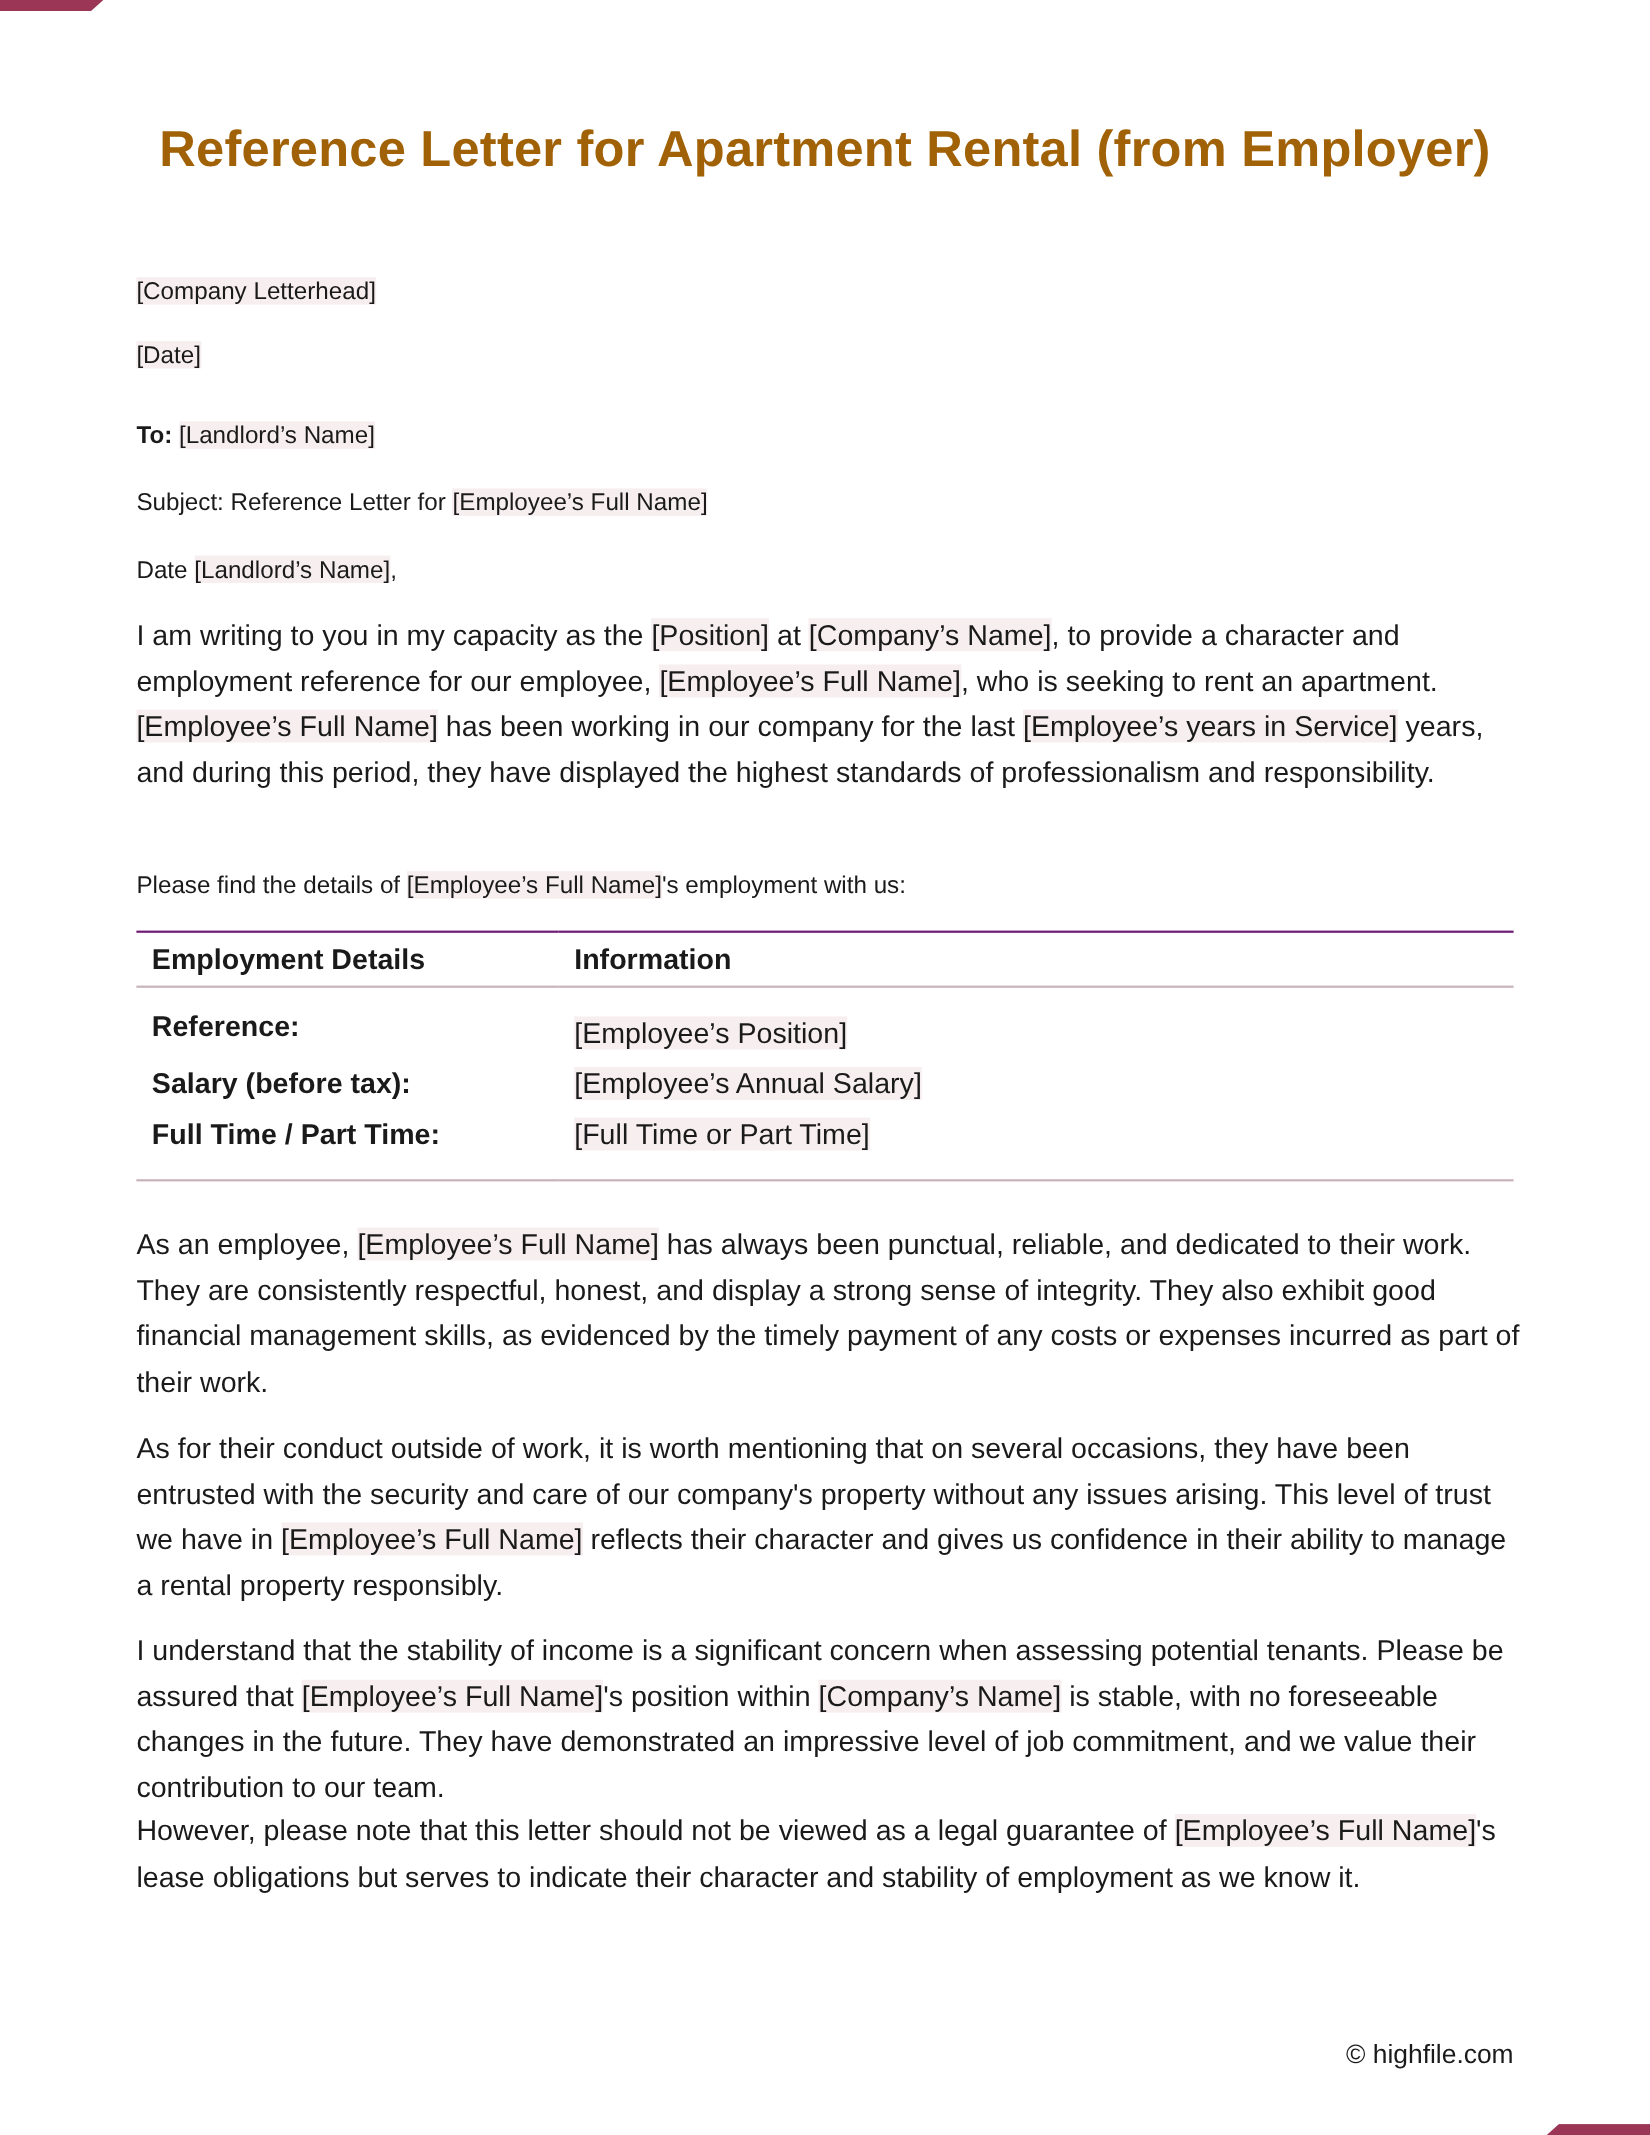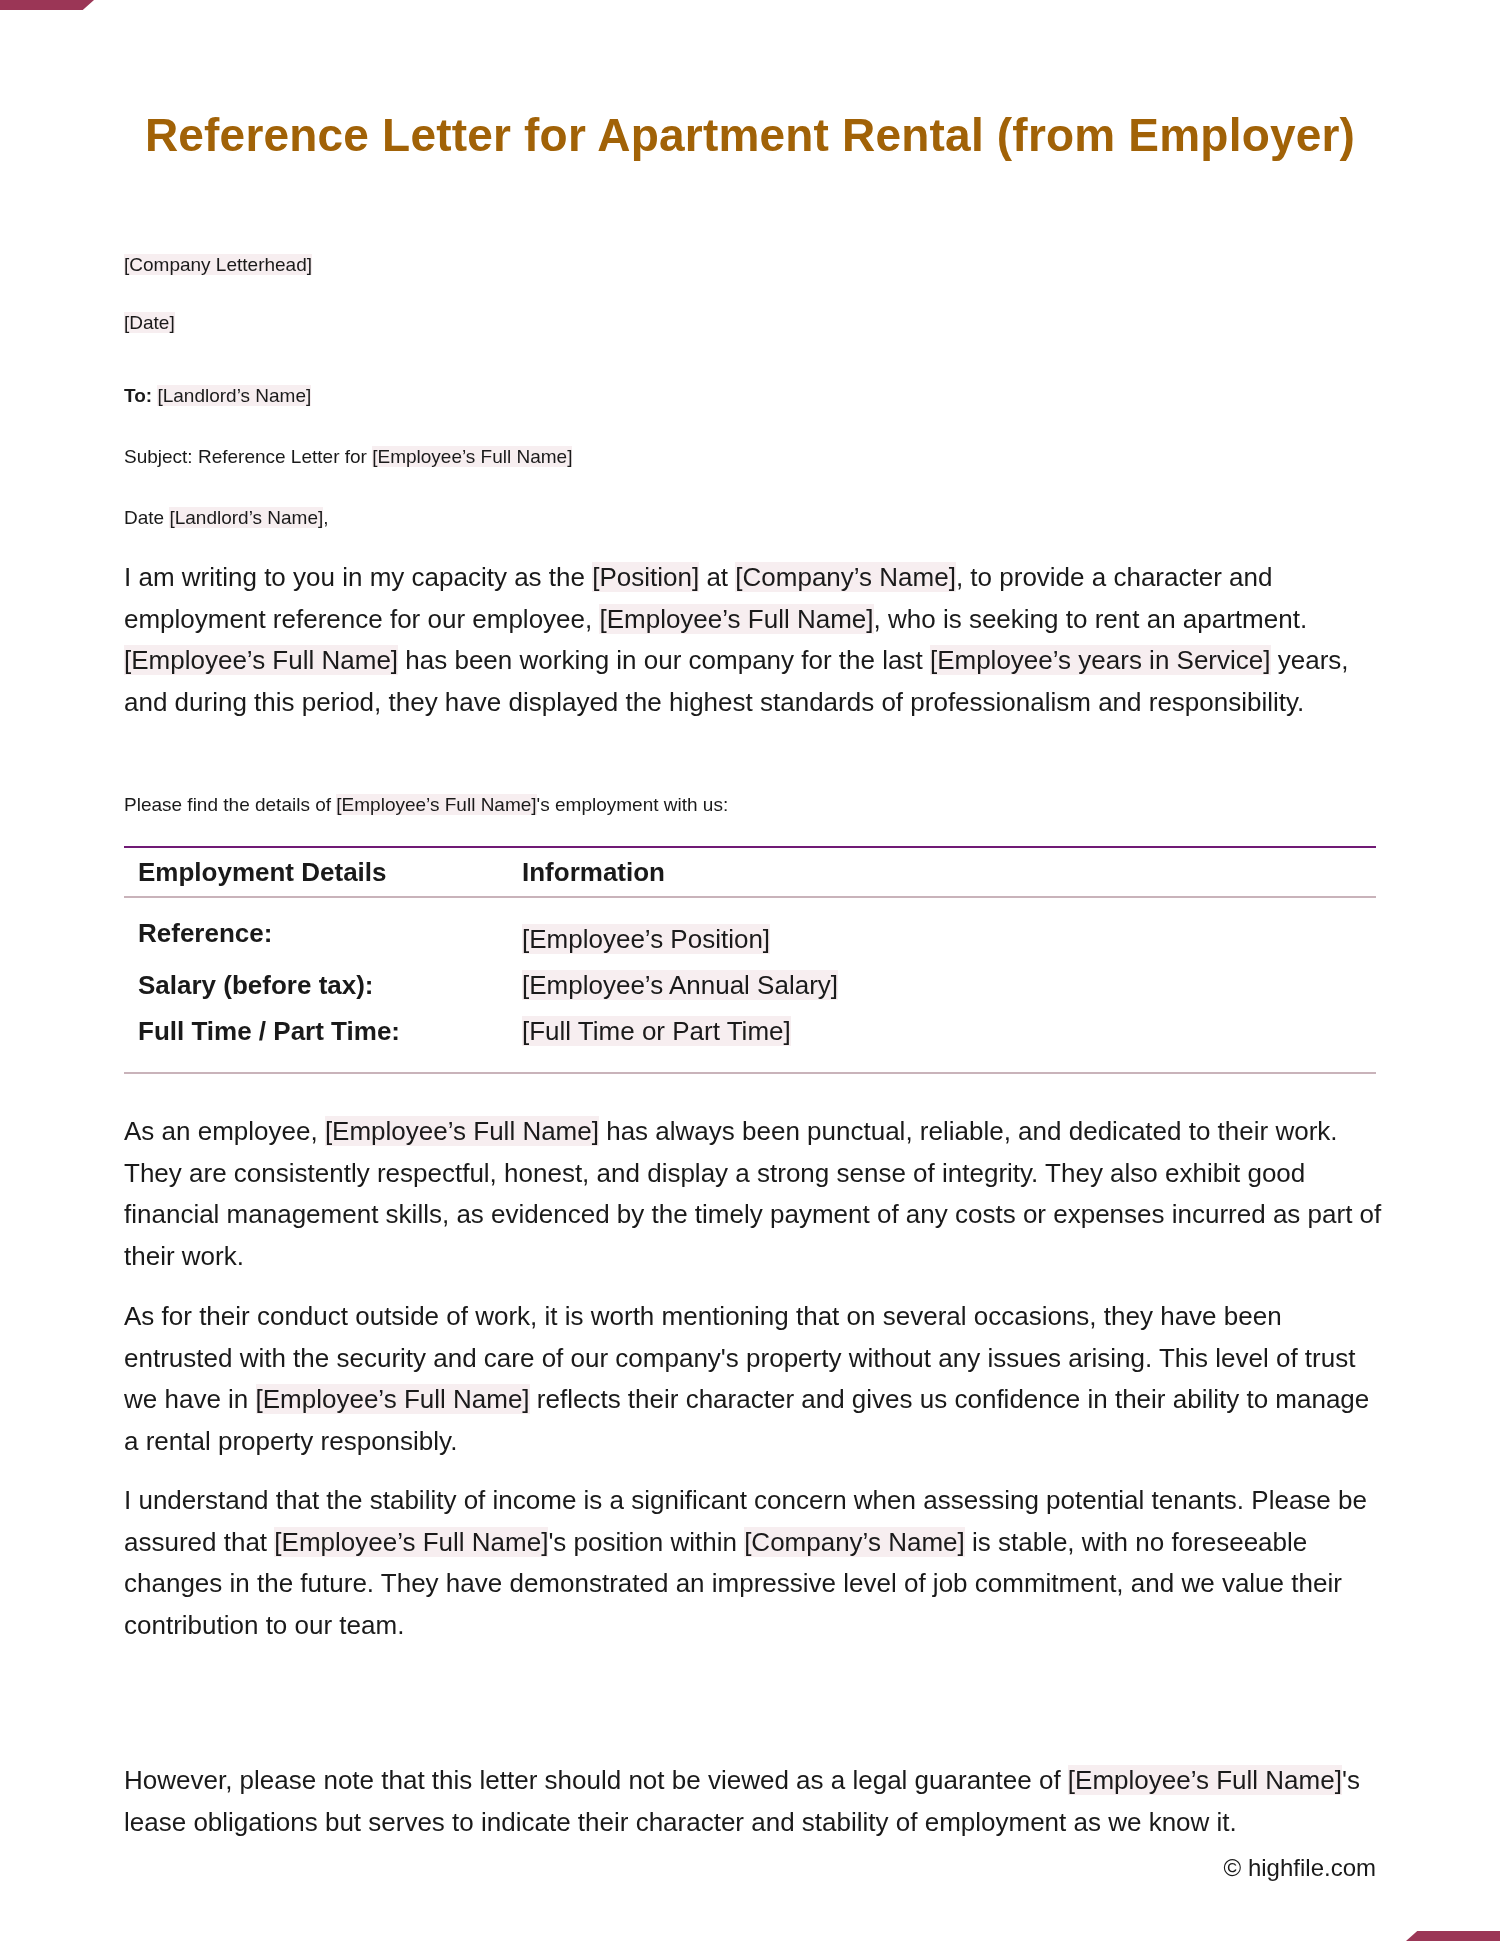--- a/index.html
+++ b/index.html
@@ -6,21 +6,21 @@
   body { width:1500px; height:1941px; position:relative; overflow:hidden;
          font-family:"Liberation Sans", sans-serif; color:#1a1a1a; }
   .corner-tl { position:absolute; left:0; top:0; width:94px; height:10px; background:#9b3656;
                clip-path: polygon(0 0, 100% 0, 88% 100%, 0 100%); }
   .corner-br { position:absolute; right:0; bottom:0; width:94px; height:10px; background:#9b3656;
                clip-path: polygon(12% 0, 100% 0, 100% 100%, 0 100%); }
   .page { position:absolute; left:124px; top:0; width:1252px; }
   h1 { position:absolute; left:0; top:108px; width:1252px; margin:0; text-align:center;
        font-size:46px; font-weight:bold; color:#a16207; letter-spacing:0.2px; }
   .hl { background:#f7eef0; }
-  .line { position:absolute; left:0; font-size:19px; line-height:41px; white-space:nowrap; }
+  .line { position:absolute; left:0; font-size:22px; line-height:41px; white-space:nowrap; }
   .para { position:absolute; left:0; width:1260px; font-size:26px; line-height:41.5px; }
   table { position:absolute; left:0; top:846px; width:1252px; border-collapse:collapse; font-size:26px; }
   thead tr { border-top:2px solid #701a75; border-bottom:2px solid #c9b3ba; }
   tbody tr:last-child td { padding-bottom:22px; }
   tbody { border-bottom:2px solid #c9b3ba; }
   th { text-align:left; font-weight:bold; padding:6px 14px; height:36px; }
   td { padding:4px 14px; height:38px; }
   td.k { font-weight:bold; width:356px; }
   .footer { position:absolute; right:124px; top:1854px; font-size:24px; }
 </style>
@@ -76,16 +76,16 @@
       </tr>
     </tbody>
   </table>
 
   <div class="para" style="top:1111px"><span>As an employee, </span><span class="hl">[Employee’s Full Name]</span><span> has always been punctual, reliable, and dedicated to their work. They are consistently respectful, honest, and display a strong sense of integrity. They also exhibit good financial management skills, as evidenced by the timely payment of any costs or expenses incurred as part of their work.</span></div>
 
   <div class="para" style="top:1296px"><span>As for their conduct outside of work, it is worth mentioning that on several occasions, they have been entrusted with the security and care of our company's property without any issues arising. This level of trust we have in </span><span class="hl">[Employee’s Full Name]</span><span> reflects their character and gives us confidence in their ability to manage a rental property responsibly.</span></div>
 
   <div class="para" style="top:1480px"><span>I understand that the stability of income is a significant concern when assessing potential tenants. Please be assured that </span><span class="hl">[Employee’s Full Name]</span><span>'s position within </span><span class="hl">[Company’s Name]</span><span> is stable, with no foreseeable changes in the future. They have demonstrated an impressive level of job commitment, and we value their contribution to our team.</span></div>
 
-  <div class="para" style="top:1760px"><span>However, please note that this letter should not be viewed as a legal guarantee of </span><span class="hl">[Employee’s Full Name]</span><span>'s lease obligations but serves to indicate their character and stability of employment as we know it.</span></div>
+  <div class="para" style="top:1644px"><span>However, please note that this letter should not be viewed as a legal guarantee of </span><span class="hl">[Employee’s Full Name]</span><span>'s lease obligations but serves to indicate their character and stability of employment as we know it.</span></div>
 </div>
 
 <div class="footer">© highfile.com</div>
 
 </body></html>

